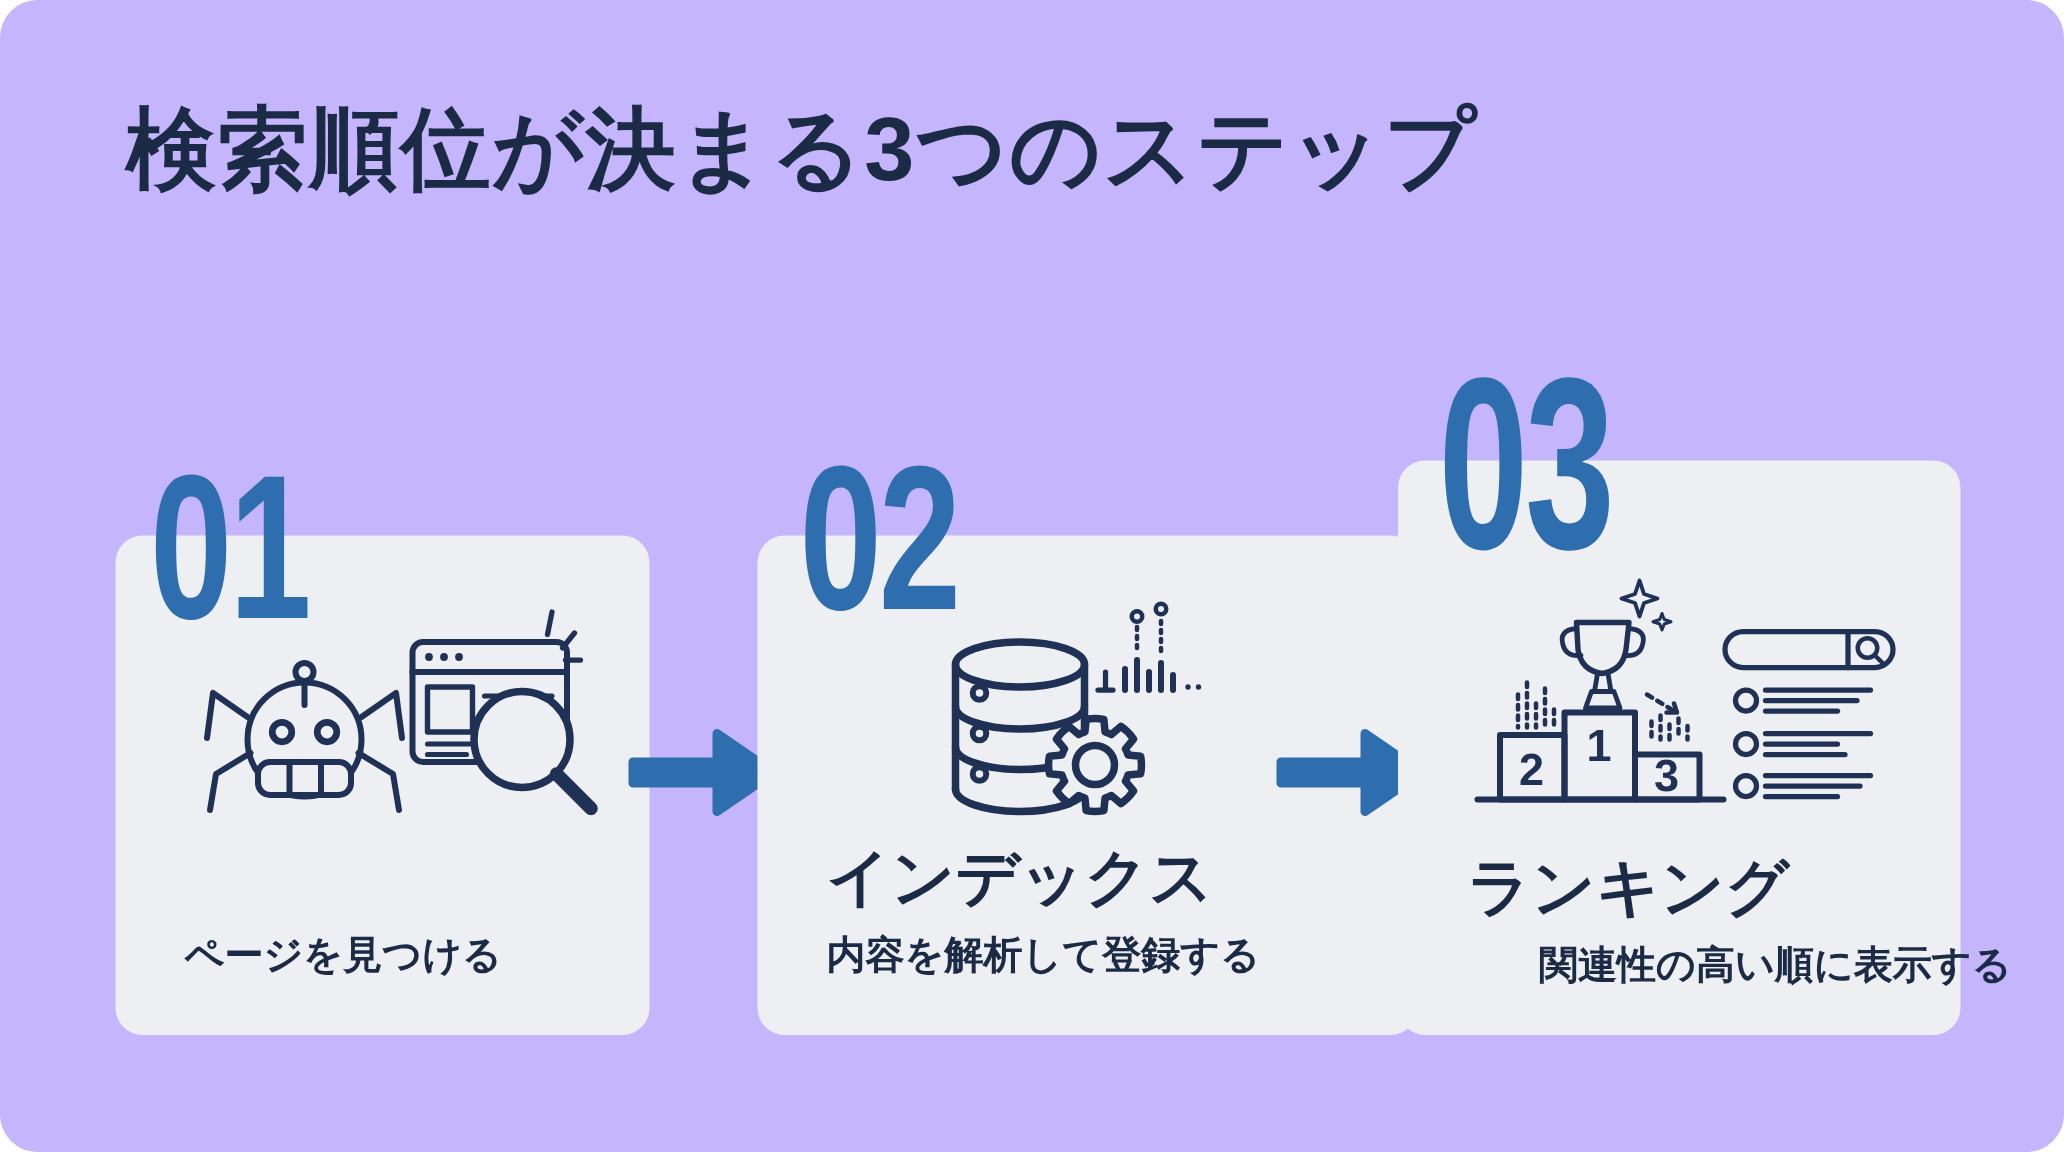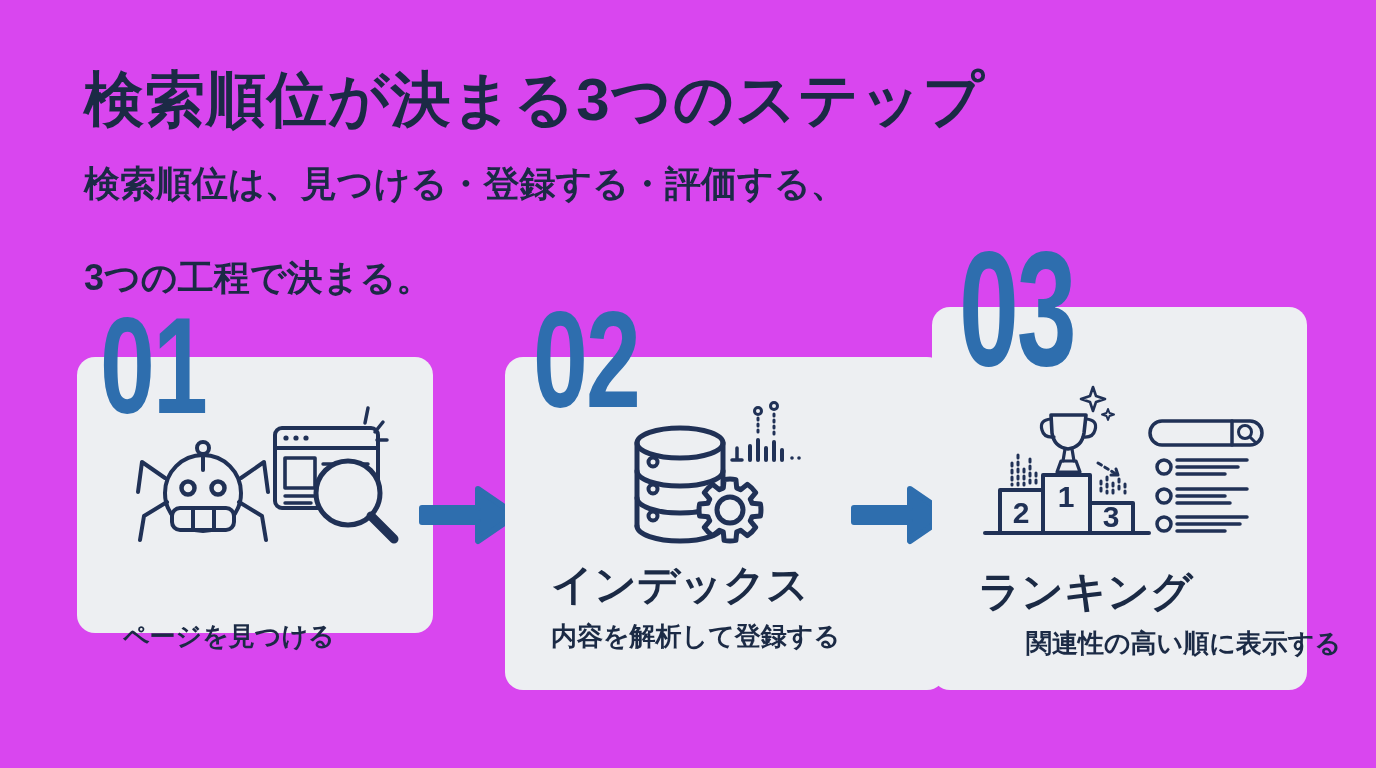--- a/index.html
+++ b/index.html
@@ -3,39 +3,40 @@
 <meta charset="utf-8">
 <style>
   html,body{margin:0;padding:0;}
   body{
     font-family:"Liberation Sans","DejaVu Sans",sans-serif;
     background:#ffffff;
   }
   .page{
     position:relative;
     width:1376px;height:768px;
-    background:#d946ef;
+    background:#c4b5fd;
     overflow:hidden;
+    border-radius:25px;
   }
   .main-title{
     position:absolute;left:84px;top:64px;
     font-size:60px;font-weight:800;color:#1b2a45;
     letter-spacing:1px;line-height:1.2;white-space:nowrap;
   }
   .subtitle{
     position:absolute;left:84px;top:160px;
     font-size:36px;font-weight:700;color:#1b2a45;
     line-height:47px;white-space:pre-line;
   }
   .card{
     position:absolute;
     background:#edeff2;
     border-radius:18px;
   }
-  .card1{left:77px;top:357px;width:356px;height:276px;}
+  .card1{left:77px;top:357px;width:356px;height:333px;}
   .card2{left:505px;top:357px;width:440px;height:333px;}
   .card3{left:932px;top:307px;width:375px;height:383px;}
   .step-num{
     position:absolute;
     color:#2e6eae;font-weight:700;line-height:1;
     transform-origin:left top;letter-spacing:-0.02em;
     white-space:nowrap;
   }
   .num1{left:23px;top:-60px;font-size:137px;transform:scaleX(.72);}
   .num2{left:28px;top:-66px;font-size:137px;transform:scaleX(.72);}
@@ -63,22 +64,20 @@
     font-family:"Liberation Sans","DejaVu Sans",sans-serif;
     font-weight:700;font-size:30px;fill:#203156;
   }
 </style>
 </head>
 <body>
 
 <div class="page">
 
   <div class="main-title">検索順位が決まる3つのステップ</div>
-  <div class="subtitle"><span>検索順位は、見つける・登録する・評価する、</span><br>
-  <span>3つの工程で決まる。</span></div>
 
   <div class="card card1">
     <div class="step-num num1">01</div>
 
     <svg class="icon-svg" style="left:53px;top:43px;" width="280" height="160" viewBox="0 0 280 160">
       <g fill="none" stroke="#203156" stroke-width="4" stroke-linecap="round" stroke-linejoin="round">
 
         <circle cx="73" cy="48" r="6"></circle>
         <line x1="73" y1="54" x2="73" y2="70"></line>
         <circle cx="73" cy="93" r="38"></circle>

